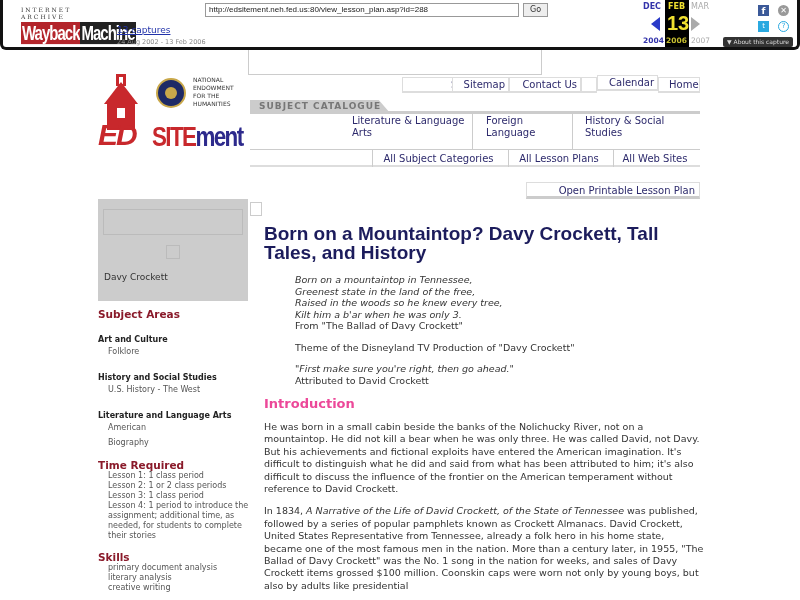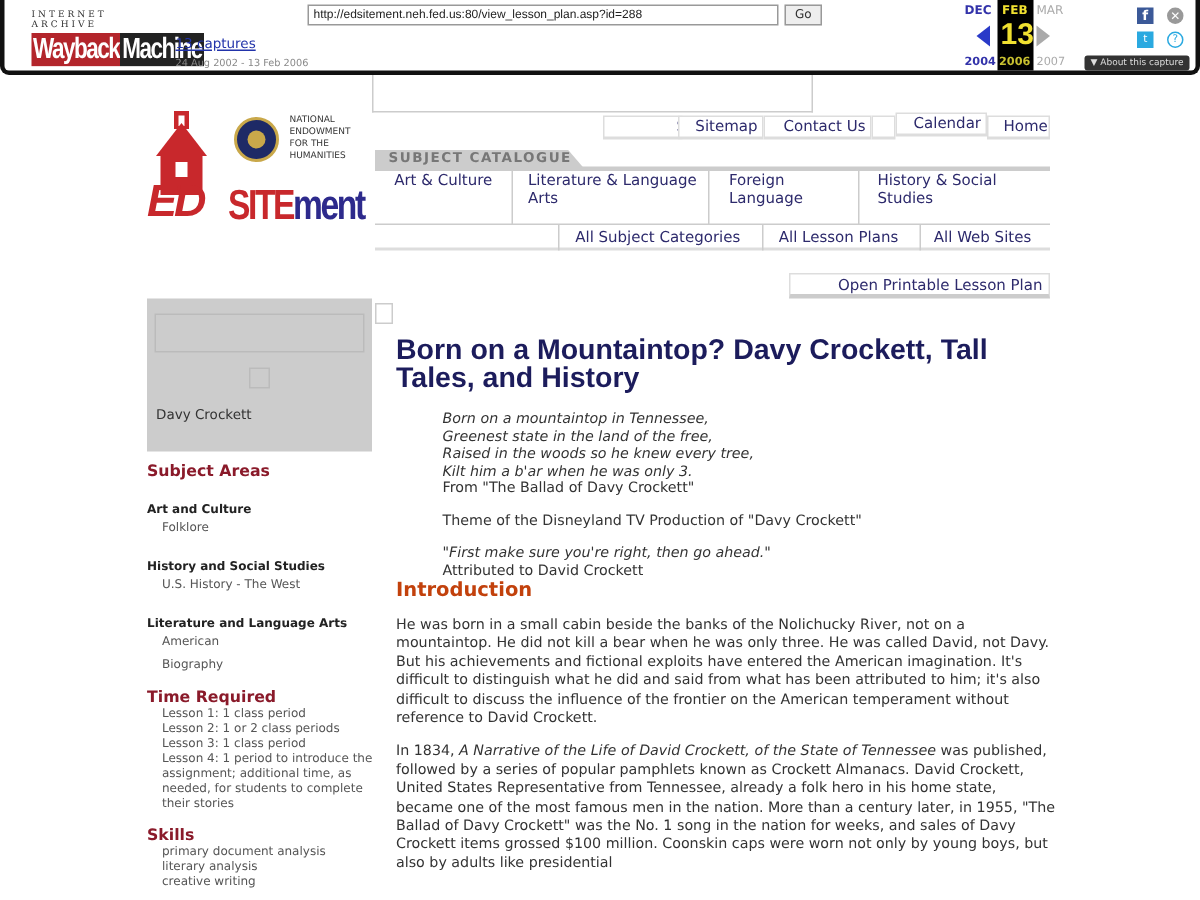--- a/index.html
+++ b/index.html
@@ -89,21 +89,21 @@
   .sb-sub { font-weight: bold; font-size: 8px; color: #222; margin-top: 14px; line-height: 12px; }
   .sb-item { font-size: 8px; color: #555; padding-left: 10px; line-height: 12px; }
   .sb-gap { height: 8px; }
 
   
   #main { position: absolute; left: 264px; top: 224px; width: 440px; }
   #title { font-family: "Liberation Sans", sans-serif; font-weight: bold; font-size: 19px; line-height: 19px; color: #1c1c5c; }
   #poem { margin: 12px 0 0 31px; font-size: 9.5px; line-height: 11.5px; color: #333; }
   #poem .it { font-style: italic; }
   .poem-gap { height: 10px; }
-  #intro-h { margin-top: 0; font-weight: bold; font-size: 13px; color: #c2410c; }
+  #intro-h { margin-top: 10px; font-weight: bold; font-size: 13px; color: #ec4899; }
   .para { margin-top: 10px; font-size: 9.5px; line-height: 12.4px; color: #333; }
 </style>
 </head>
 <body>
 
 <div id="wb">
   <div id="wb-logo">
     <div class="ia">INTERNET ARCHIVE</div>
     <div class="wm"><span class="w1">Wayback</span><span class="w2">Machine</span></div>
   </div>
@@ -156,21 +156,20 @@
   <div class="navbtn" style="left:452px;width:57px;">Sitemap</div>
   <div class="navbtn" style="left:509px;width:72px;">Contact Us</div>
   <div class="navbtn" style="left:581px;width:16px;"></div>
   <div class="navbtn" style="left:597px;width:61px;top:-2px;">Calendar</div>
   <div class="navbtn" style="left:658px;width:42px;text-align:left;padding-left:10px;">Home</div>
 </div>
 
 <div id="catalogue-tab">SUBJECT CATALOGUE</div>
 <div id="catalogue-bar"></div>
 <div id="subjects">
-  <div class="subj" style="left:0;width:92px;text-align:center;">Art &amp; Culture</div>
   <div class="subj" style="left:223px;width:100px;padding-left:13px;">Foreign Language</div>
   <div class="subj" style="left:92px;width:131px;padding-left:10px;">Literature &amp; Language Arts</div>
   <div class="subj" style="left:323px;width:127px;padding-left:12px;border-right:none;">History &amp; Social Studies</div>
 </div>
 <div id="allrow">
   <div class="allcell" style="left:0;width:123px;"></div>
   <div class="allcell" style="left:123px;width:136px;">All Subject Categories</div>
   <div class="allcell" style="left:259px;width:105px;">All Lesson Plans</div>
   <div class="allcell" style="left:364px;width:86px;border-right:none;">All Web Sites</div>
 </div>

